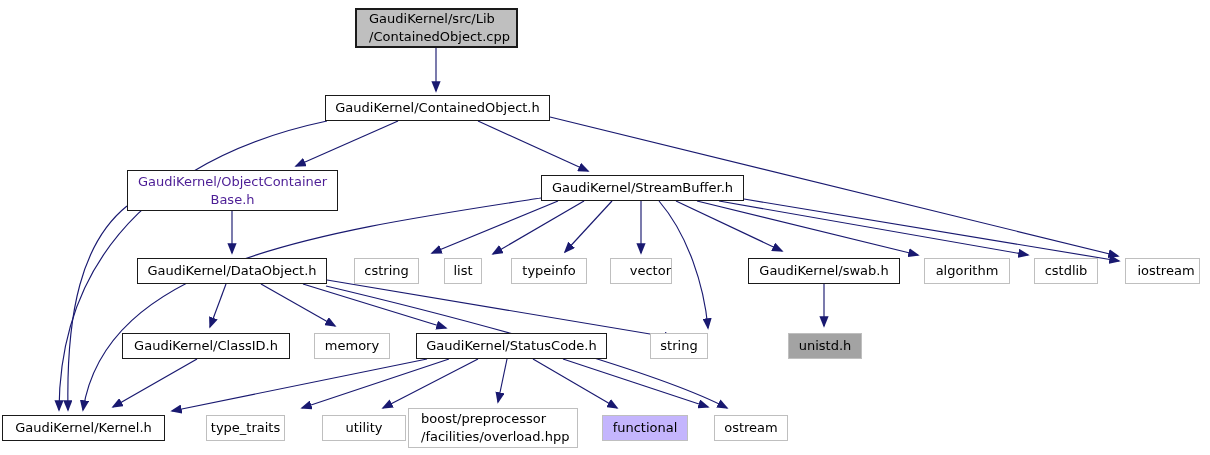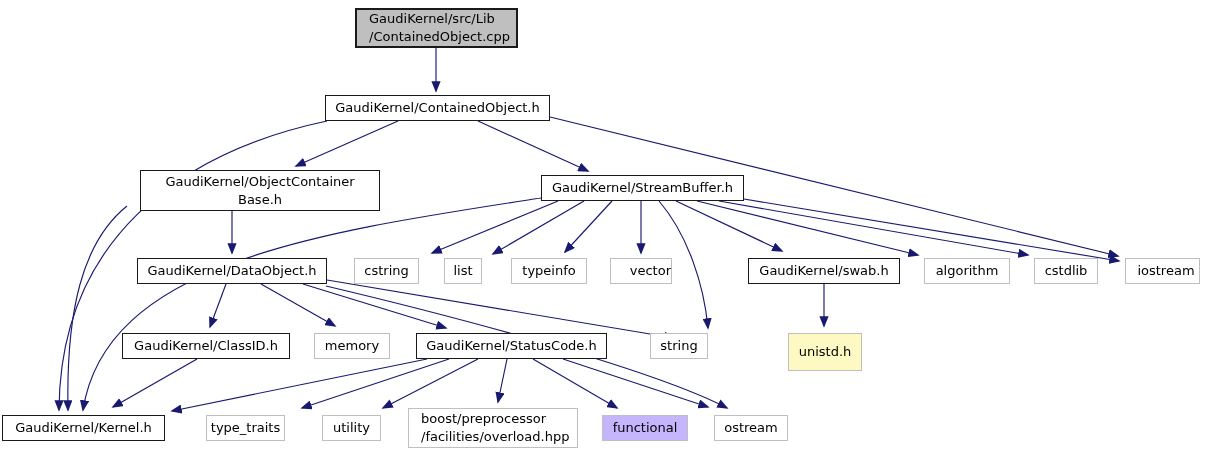--- a/index.html
+++ b/index.html
@@ -67,21 +67,21 @@
       <path d="M563,359 L708,407" class="edge" stroke="#191970" marker-end="url(#arrowhead)"></path>
       <path d="M824,284 L824,326" class="edge" stroke="#191970" marker-end="url(#arrowhead)"></path>
     </svg>
 <div class="node root left" style="left: 355px; top: 8px; width: 163px; height: 40px; background: rgb(191, 191, 191); border-color: rgb(26, 26, 26); color: rgb(0, 0, 0);">
       <div class="lbl">GaudiKernel/src/Lib</div>
       <div class="lbl">/ContainedObject.cpp</div>
     </div>
     <div class="node linked" style="left: 325px; top: 95px; width: 225px; height: 26px; background: rgb(255, 255, 255); border-color: rgb(26, 26, 26); color: rgb(0, 0, 0);">
       <div class="lbl">GaudiKernel/ContainedObject.h</div>
     </div>
-    <div class="node linked" style="left: 140px; top: 170px; width: 240px; height: 41px; background: rgb(255, 255, 255); border-color: rgb(26, 26, 26); color: #000000;">
+    <div class="node linked" style="left: 127px; top: 170px; width: 211px; height: 41px; background: rgb(255, 255, 255); border-color: rgb(26, 26, 26); color: #4c1d95;">
       <div class="lbl">GaudiKernel/ObjectContainer</div>
       <div class="lbl">Base.h</div>
     </div>
     <div class="node linked" style="left: 541px; top: 175px; width: 203px; height: 26px; background: rgb(255, 255, 255); border-color: rgb(26, 26, 26); color: rgb(0, 0, 0);">
       <div class="lbl">GaudiKernel/StreamBuffer.h</div>
     </div>
     <div class="node linked" style="left: 137px; top: 258px; width: 190px; height: 26px; background: rgb(255, 255, 255); border-color: rgb(26, 26, 26); color: rgb(0, 0, 0);">
       <div class="lbl">GaudiKernel/DataObject.h</div>
     </div>
     <div class="node system" style="left: 354px; top: 258px; width: 65px; height: 26px; background: rgb(255, 255, 255); border-color: rgb(191, 191, 191); color: rgb(0, 0, 0);">
@@ -113,30 +113,30 @@
     </div>
     <div class="node system" style="left: 314px; top: 333px; width: 76px; height: 26px; background: rgb(255, 255, 255); border-color: rgb(191, 191, 191); color: rgb(0, 0, 0);">
       <div class="lbl">memory</div>
     </div>
     <div class="node linked" style="left: 416px; top: 333px; width: 191px; height: 26px; background: rgb(255, 255, 255); border-color: rgb(26, 26, 26); color: rgb(0, 0, 0);">
       <div class="lbl">GaudiKernel/StatusCode.h</div>
     </div>
     <div class="node system" style="left: 650px; top: 333px; width: 58px; height: 26px; background: rgb(255, 255, 255); border-color: rgb(191, 191, 191); color: rgb(0, 0, 0);">
       <div class="lbl">string</div>
     </div>
-    <div class="node system" style="left: 788px; top: 333px; width: 74px; height: 38px; background: #fef9c3; border-color: rgb(191, 191, 191); color: rgb(0, 0, 0);">
+    <div class="node system" style="left: 788px; top: 333px; width: 74px; height: 26px; background: #a3a3a3; border-color: rgb(191, 191, 191); color: rgb(0, 0, 0);">
       <div class="lbl">unistd.h</div>
     </div>
     <div class="node linked" style="left: 2px; top: 415px; width: 163px; height: 26px; background: rgb(255, 255, 255); border-color: rgb(26, 26, 26); color: rgb(0, 0, 0);">
       <div class="lbl">GaudiKernel/Kernel.h</div>
     </div>
     <div class="node system" style="left: 206px; top: 415px; width: 79px; height: 26px; background: rgb(255, 255, 255); border-color: rgb(191, 191, 191); color: rgb(0, 0, 0);">
       <div class="lbl">type_traits</div>
     </div>
-    <div class="node system" style="left: 322px; top: 415px; width: 59px; height: 26px; background: rgb(255, 255, 255); border-color: rgb(191, 191, 191); color: rgb(0, 0, 0);">
+    <div class="node system" style="left: 322px; top: 415px; width: 84px; height: 26px; background: rgb(255, 255, 255); border-color: rgb(191, 191, 191); color: rgb(0, 0, 0);">
       <div class="lbl">utility</div>
     </div>
     <div class="node system left" style="left: 408px; top: 408px; width: 170px; height: 40px; background: rgb(255, 255, 255); border-color: rgb(191, 191, 191); color: rgb(0, 0, 0);">
       <div class="lbl">boost/preprocessor</div>
       <div class="lbl">/facilities/overload.hpp</div>
     </div>
     <div class="node system" style="left: 602px; top: 415px; width: 86px; height: 26px; background: #c4b5fd; border-color: rgb(191, 191, 191); color: rgb(0, 0, 0);">
       <div class="lbl">functional</div>
     </div>
     <div class="node system" style="left: 714px; top: 415px; width: 74px; height: 26px; background: rgb(255, 255, 255); border-color: rgb(191, 191, 191); color: rgb(0, 0, 0);">

